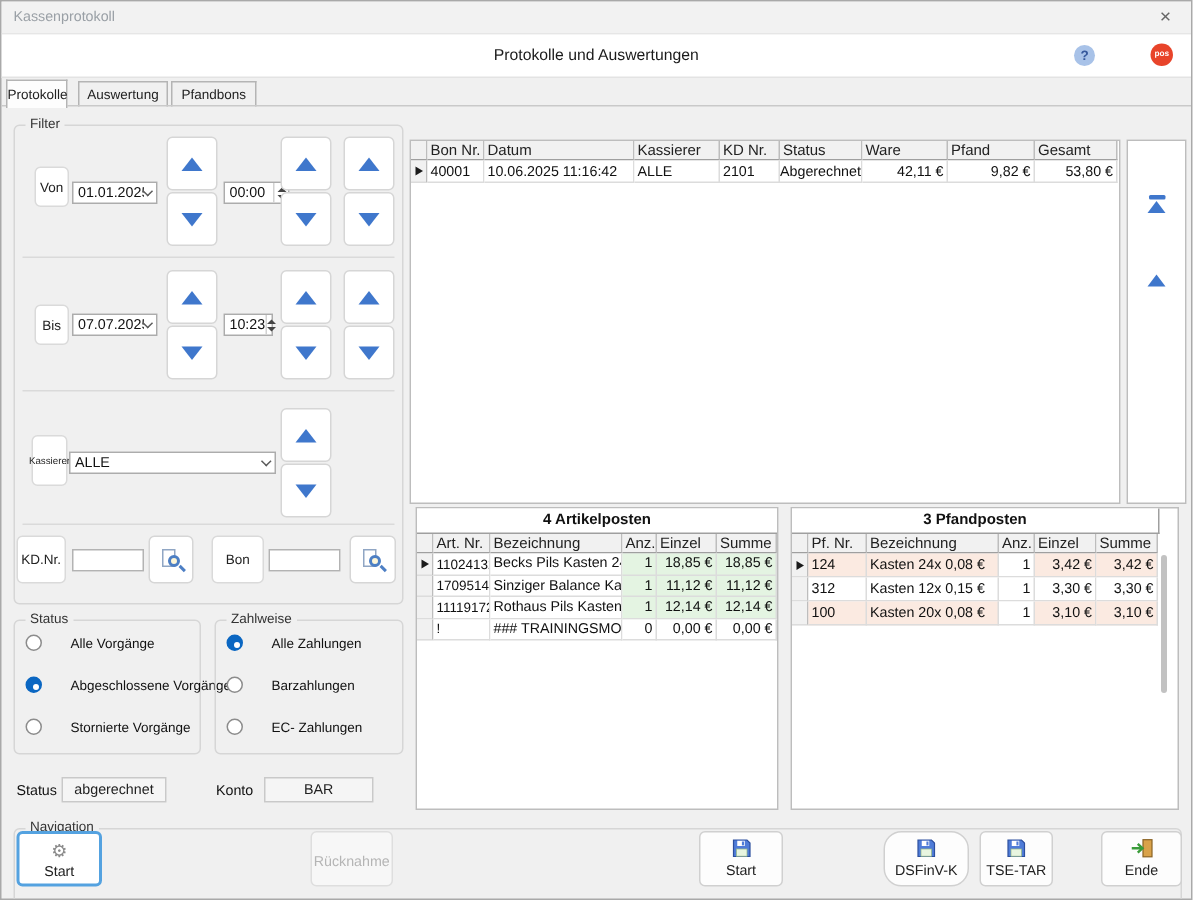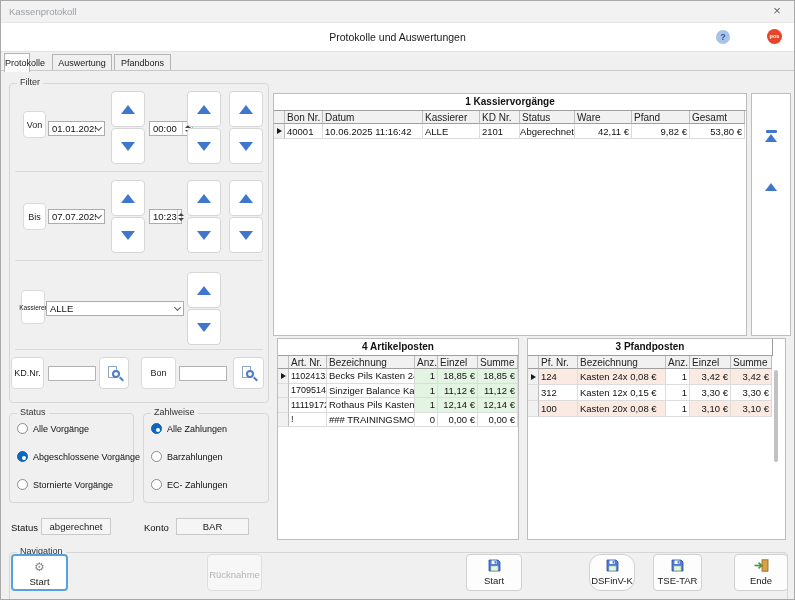--- a/index.html
+++ b/index.html
@@ -47,21 +47,21 @@
 
   .inputbox { position:absolute; background:#fff; border:1px solid #b3b3b3; font-size:9.5px; padding:0 2px; font-family:"Liberation Sans","DejaVu Sans",sans-serif; }
 
   
   .search-icon { position:relative; width:17px; height:15px; display:block; }
   .search-icon .doc { position:absolute; left:2px; top:0; width:9px; height:12px; background:#fff; border:1px solid #90a6c4; }
   .search-icon .lens { position:absolute; left:6px; top:4px; width:8px; height:8px; border:2px solid #4d7fc4; border-radius:50%; background:#fdf6d8; }
   .search-icon .handle { position:absolute; left:13px; top:12px; width:5px; height:2px; background:#4d7fc4; transform:rotate(45deg); }
 
   
-  .radio-row { position:absolute; display:flex; align-items:center; gap:5px; }
+  .radio-row { position:absolute; display:flex; align-items:center; gap:19px; }
   .radio { width:11px; height:11px; border-radius:50%; background:#fff; border:1px solid #8c8c8c; flex:none; position:relative; }
   .radio.sel { background:#0b67c2; border-color:#0b67c2; }
   .radio.sel::after { content:""; position:absolute; left:3.5px; top:3.5px; width:4px; height:4px; border-radius:50%; background:#fff; }
   .radio-row .rlabel { font-size:9px; color:#111; white-space:nowrap; }
 
   
   .flatfield { position:absolute; background:#f5f5f5; border:1px solid #c9c9c9; text-align:center; font-size:9.5px; color:#222; display:flex; align-items:center; justify-content:center; }
   .plain-label { position:absolute; font-size:9.5px; color:#111; }
 
   
@@ -101,21 +101,21 @@
     <span class="title">Kassenprotokoll</span>
     <span class="close-btn">×</span>
   </div>
 
   <div class="headerband">
     <div class="htitle">Protokolle und Auswertungen</div>
     <span class="help-icon">?</span>
     <span class="logo-icon">pos</span>
   </div>
 
-  <div class="tab active" style="left:3px;width:26px;">Protokolle</div>
+  <div class="tab active" style="left:3px;width:41px;">Protokolle</div>
   <div class="tab" style="left:51px;width:60px;">Auswertung</div>
   <div class="tab" style="left:113px;width:57px;">Pfandbons</div>
   <div class="tabpage-line"></div>
 
   <div class="gb" style="left:8px;top:82px;width:260px;height:320px;">
     <span class="legend">Filter</span>
   </div>
 
   <div class="wbox" style="left:22px;top:110px;width:23px;height:27px;">Von</div>
   <div class="combo" style="left:47px;top:120px;width:57px;height:15px;">
@@ -247,21 +247,20 @@
     <span class="radio"></span>
     <span class="rlabel">EC- Zahlungen</span>
   </div>
 
   <span class="plain-label" style="left:10px;top:521px;">Status</span>
   <div class="flatfield" style="left:40px;top:517px;width:70px;height:17px;">abgerechnet</div>
   <span class="plain-label" style="left:143px;top:521px;">Konto</span>
   <div class="flatfield" style="left:175px;top:517px;width:73px;height:17px;">BAR</div>
 
   <div class="panel" style="left:272px;top:92px;width:474px;height:243px;">
-    <div class="tcaption">1 Kassiervorgänge</div>
     <div class="grid" style="grid-template-columns:11px 38px 100px 57px 40px 55px 57px 58px 55px;grid-template-rows:13px 15px;">
       <div class="cell th selc"></div>
       <div class="cell th">Bon Nr.</div>
       <div class="cell th">Datum</div>
       <div class="cell th">Kassierer</div>
       <div class="cell th">KD Nr.</div>
       <div class="cell th">Status</div>
       <div class="cell th">Ware</div>
       <div class="cell th">Pfand</div>
       <div class="cell th">Gesamt</div>
@@ -384,21 +383,21 @@
   <div class="navbtn" style="left:465px;top:553px;width:56px;height:37px;">
     <span class="nicon"><svg width="13" height="13" viewBox="0 0 13 13">
           <path d="M1 1h9l2 2v9H1z" fill="#4f7cd8" stroke="#2c4f9e" stroke-width="0.8"></path>
           <rect x="3.5" y="1.5" width="5" height="3.5" fill="#fff"></rect>
           <rect x="6.6" y="2" width="1.4" height="2.6" fill="#4f7cd8"></rect>
           <rect x="3" y="7" width="7" height="4.8" fill="#e8f5e0" stroke="#99bb88" stroke-width="0.5"></rect>
         </svg></span>
     <span class="nlabel">Start</span>
   </div>
 
-  <div class="navbtn" style="left:588px;top:553px;width:46px;height:37px;border-radius:12px;">
+  <div class="navbtn" style="left:588px;top:553px;width:57px;height:37px;border-radius:12px;">
     <span class="nicon"><svg width="13" height="13" viewBox="0 0 13 13">
           <path d="M1 1h9l2 2v9H1z" fill="#4f7cd8" stroke="#2c4f9e" stroke-width="0.8"></path>
           <rect x="3.5" y="1.5" width="5" height="3.5" fill="#fff"></rect>
           <rect x="6.6" y="2" width="1.4" height="2.6" fill="#4f7cd8"></rect>
           <rect x="3" y="7" width="7" height="4.8" fill="#e8f5e0" stroke="#99bb88" stroke-width="0.5"></rect>
         </svg></span>
     <span class="nlabel">DSFinV-K</span>
   </div>
 
   <div class="navbtn" style="left:652px;top:553px;width:49px;height:37px;">

